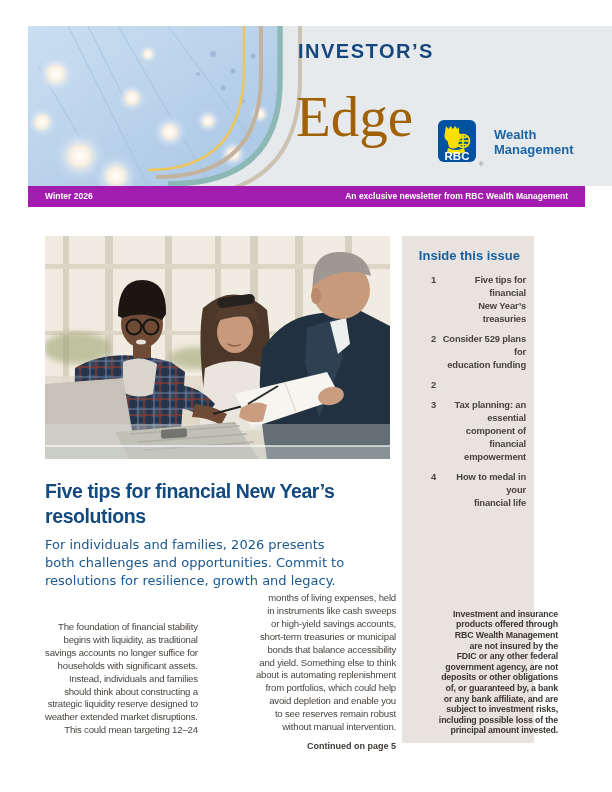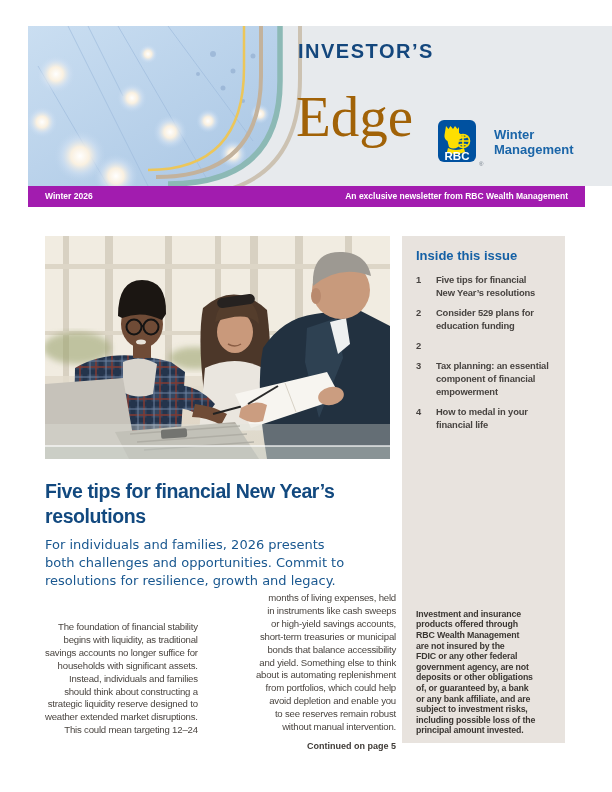--- a/index.html
+++ b/index.html
@@ -16,21 +16,21 @@
   .masthead-title{position:absolute;left:268px;top:30px;font:400 57px/57px "Liberation Serif",serif;
           color:#a16207;white-space:pre;margin-top:32px;}
   .brand{position:absolute;left:410px;top:94px;display:flex;align-items:flex-start;}
   .brand-name{margin-left:10px;padding-top:7px;font:700 13px/15px "Liberation Sans",sans-serif;color:#1a65a8;}
   .issue-bar{position:absolute;left:28px;top:186px;width:557px;height:21px;background:#a21caf;
           box-sizing:border-box;padding:0 17px;display:flex;justify-content:space-between;align-items:center;
           color:#ffffff;font:700 8.5px/21px "Liberation Sans",sans-serif;}
   
   .photo{position:absolute;left:45px;top:236px;width:345px;height:223px;overflow:hidden;}
   
-  .sidebar{position:absolute;left:402px;top:236px;width:163px;height:507px;background:#e8e3de;}
+  .sidebar{position:absolute;left:402px;top:236px;width:132px;height:507px;background:#e8e3de;text-align:right;}
   .toc-title{margin:12px 14px 9px 14px;font:700 13px/16px "Liberation Sans",sans-serif;color:#1460a5;}
   .toc{margin:0 8px 0 14px;}
   .toc-item{display:flex;margin-bottom:7px;}
   .toc-page{width:20px;flex:0 0 20px;font:700 9.4px/13px "Liberation Sans",sans-serif;
           letter-spacing:-0.15px;color:#474340;}
   .toc-text{font:700 9.4px/13px "Liberation Sans",sans-serif;letter-spacing:-0.15px;color:#474340;white-space:pre-line;}
   .disclaimer{position:absolute;left:14px;top:364px;width:142px;
           font:700 8.8px/10.6px "Liberation Sans",sans-serif;letter-spacing:-0.15px;color:#3b3733;white-space:pre;}
   
   .headline{position:absolute;left:45px;top:466px;font:700 19.5px/25px "Liberation Sans",sans-serif;
@@ -113,21 +113,21 @@
         <g fill="none" stroke="#fedf01" stroke-width="1.6">
           <circle cx="25" cy="21" r="6.5"></circle>
           <path d="M18.5,21 H31.5 M25,14.5 V27.5 M20.5,16.5 Q25,19 29.5,16.5 M20.5,25.5 Q25,23 29.5,25.5"></path>
         </g>
         <path d="M8,6 l2.5,3 2-3 2.5,3 2-3 2.5,3 1.5,-2 v6 q3,1 3,5 l-3,2 -1,7 q-5,3 -9,0 l-1.5,-6 q-3.5,-2 -3,-6 z" fill="#fedf01"></path>
         <path d="M10,28 q8,4 16,0 l1,4 q-9,4 -18,0 z" fill="#fedf01"></path>
         <text x="19" y="39.5" text-anchor="middle" font-family="Liberation Sans, sans-serif" font-size="11.5" font-weight="bold" fill="#ffffff">RBC</text>
         <text x="41" y="46" font-family="Liberation Sans, sans-serif" font-size="6" fill="#6b7682">®</text>
       </svg>
       <div class="brand-name">
-        <div>Winter</div>
+        <div>Wealth</div>
         <div>Management</div>
       </div>
     </div>
   </header>
 
   <div class="issue-bar">
     <span>Winter 2026</span>
     <span>An exclusive newsletter from RBC Wealth Management</span>
   </div>
 
@@ -223,21 +223,21 @@
       <line x1="0" y1="210" x2="345" y2="210" stroke="#ffffff" stroke-width="1.5" opacity="0.8"></line>
     </svg>
   </div>
 
   <aside class="sidebar">
     <h3 class="toc-title">Inside this issue</h3>
     <div class="toc">
       <div class="toc-item">
         <span class="toc-page">1</span>
         <span class="toc-text">Five tips for financial
-New Year’s resolutions</span>
+New Year’s treasuries</span>
       </div>
       <div class="toc-item">
         <span class="toc-page">2</span>
         <span class="toc-text">Consider 529 plans for
 education funding</span>
       </div>
       <div class="toc-item">
         <span class="toc-page">2</span>
       </div>
       <div class="toc-item">

